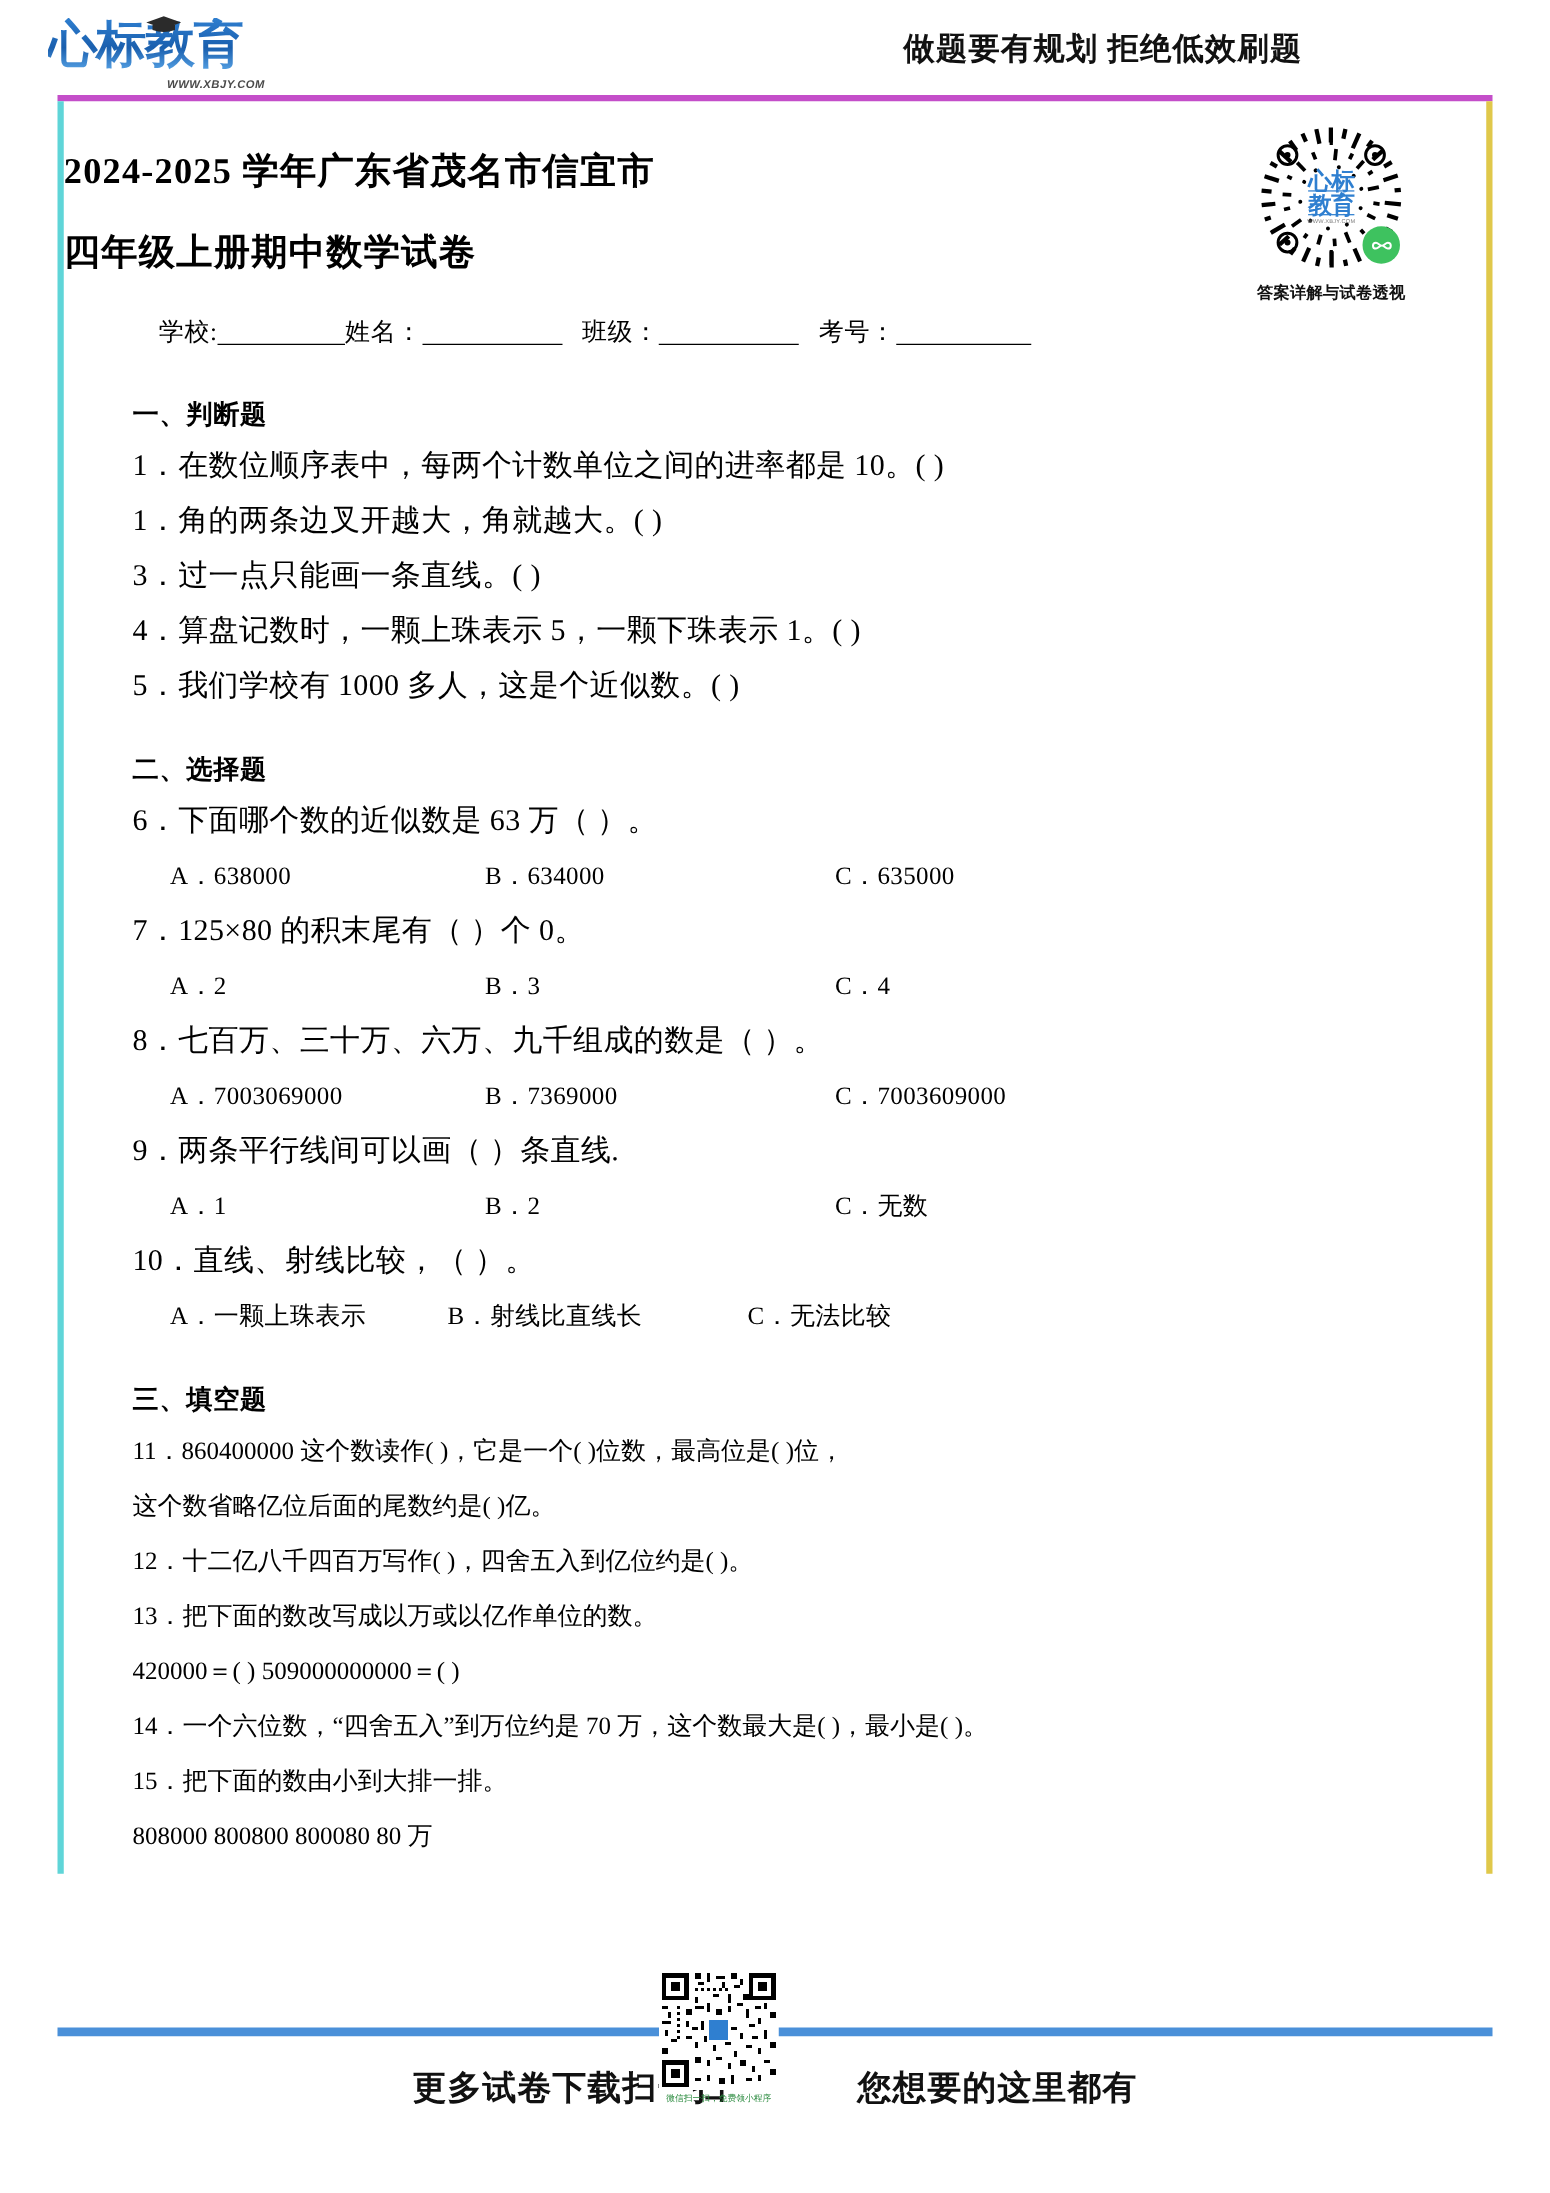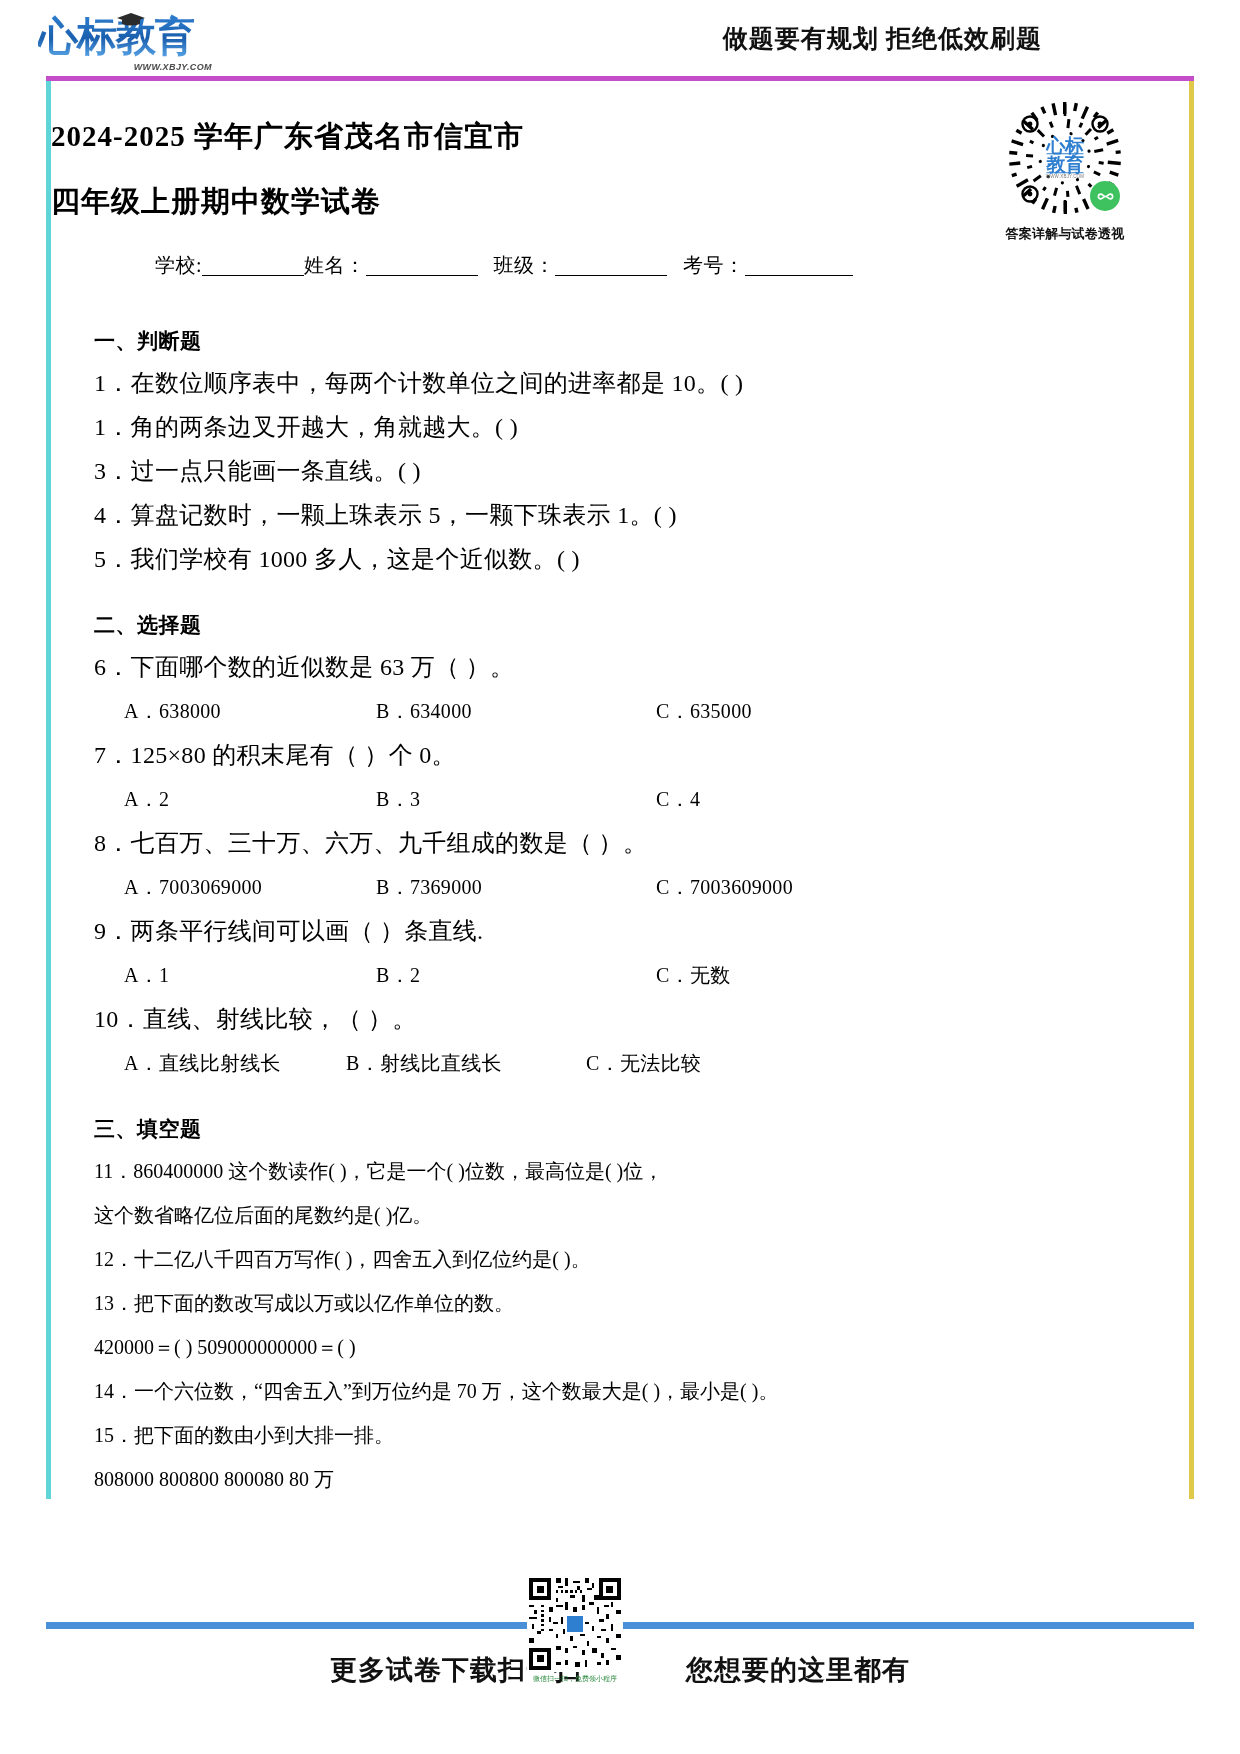--- a/index.html
+++ b/index.html
@@ -96,21 +96,21 @@
     font-weight: bold;
     font-size: 29px;
     letter-spacing: 1px;
     color: #000;
   }
   .exam-title.line1 { margin-top: 36px; }
   .exam-title.line2 { margin-top: 25px; }
 
   .student-info {
     margin-top: 30px;
-    padding-left: 104px;
+    padding-left: 76px;
     font-size: 20px;
     letter-spacing: 0.5px;
     white-space: nowrap;
   }
   .blank-u {
     display: inline-block;
     border-bottom: 1.4px solid #000;
     height: 20px;
     vertical-align: -4px;
   }
@@ -172,22 +172,22 @@
     right: 4px; bottom: 6px;
     width: 30px; height: 30px;
     border-radius: 50%;
     background: #3ec25f;
     display: flex; align-items: center; justify-content: center;
   }
   .wechat-badge svg { width: 19px; height: 19px; }
 
   
   .content {
-    margin-top: 48px;
-    padding-left: 43px;
+    margin-top: 38px;
+    padding-left: 55px;
     padding-right: 36px;
   }
   .section-head {
     font-family: "Liberation Sans", "DejaVu Sans", sans-serif;
     font-weight: bold;
     font-size: 21px;
     letter-spacing: 0.5px;
     margin-bottom: 6px;
     color: #000;
   }
@@ -421,21 +421,21 @@
 
     <div class="q-line">9．两条平行线间可以画（ ）条直线.</div>
     <div class="opts w-num">
       <span class="opt">A．1</span>
       <span class="opt">B．2</span>
       <span class="opt">C．无数</span>
     </div>
 
     <div class="q-line">10．直线、射线比较，（  ）。</div>
     <div class="opts w-txt">
-      <span class="opt">A．直线比射线长</span>
+      <span class="opt">A．一颗上珠表示</span>
       <span class="opt">B．射线比直线长</span>
       <span class="opt">C．无法比较</span>
     </div>
 
     <div class="section-head spaced">三、填空题</div>
 
     <div class="fill-line">11．860400000 这个数读作(            )，它是一个(             )位数，最高位是(             )位，</div>
     <div class="fill-cont">这个数省略亿位后面的尾数约是(             )亿。</div>
 
     <div class="fill-line">12．十二亿八千四百万写作(          )，四舍五入到亿位约是(           )。</div>

